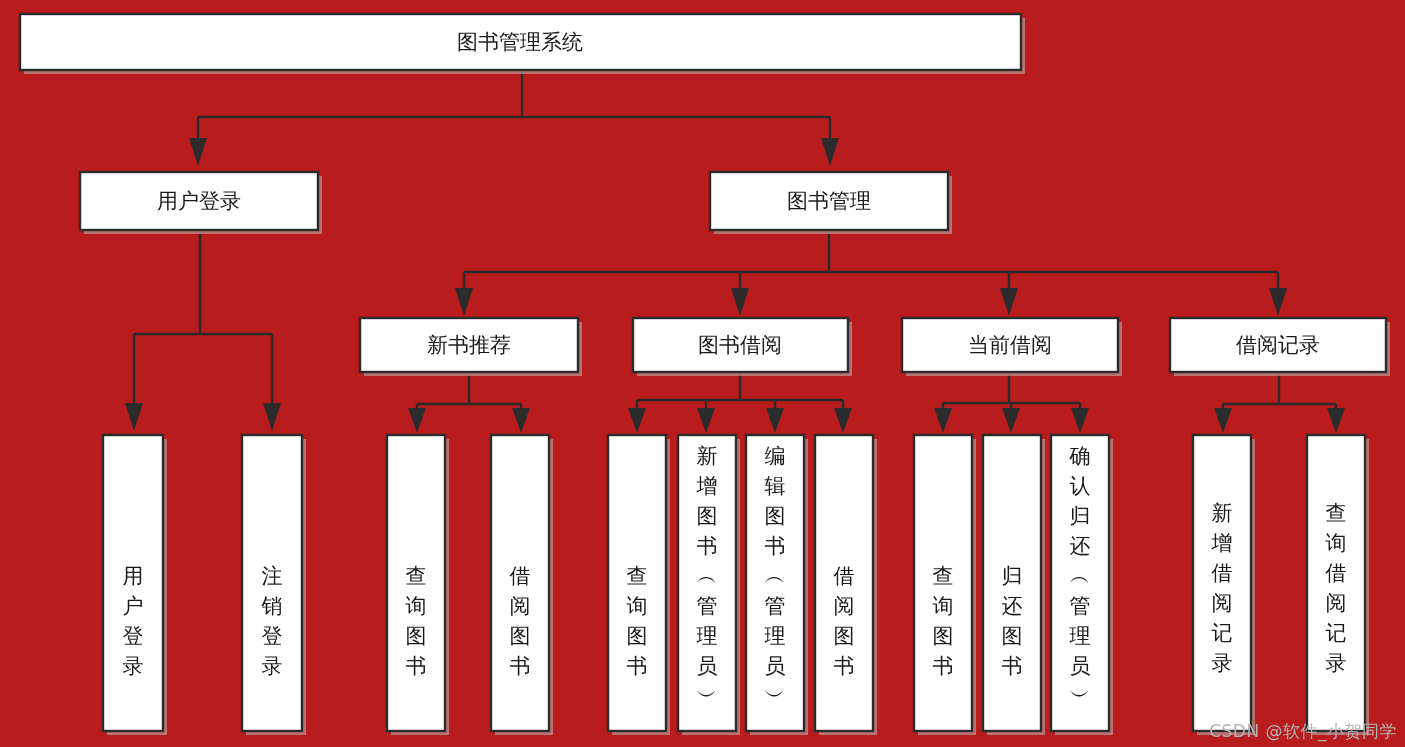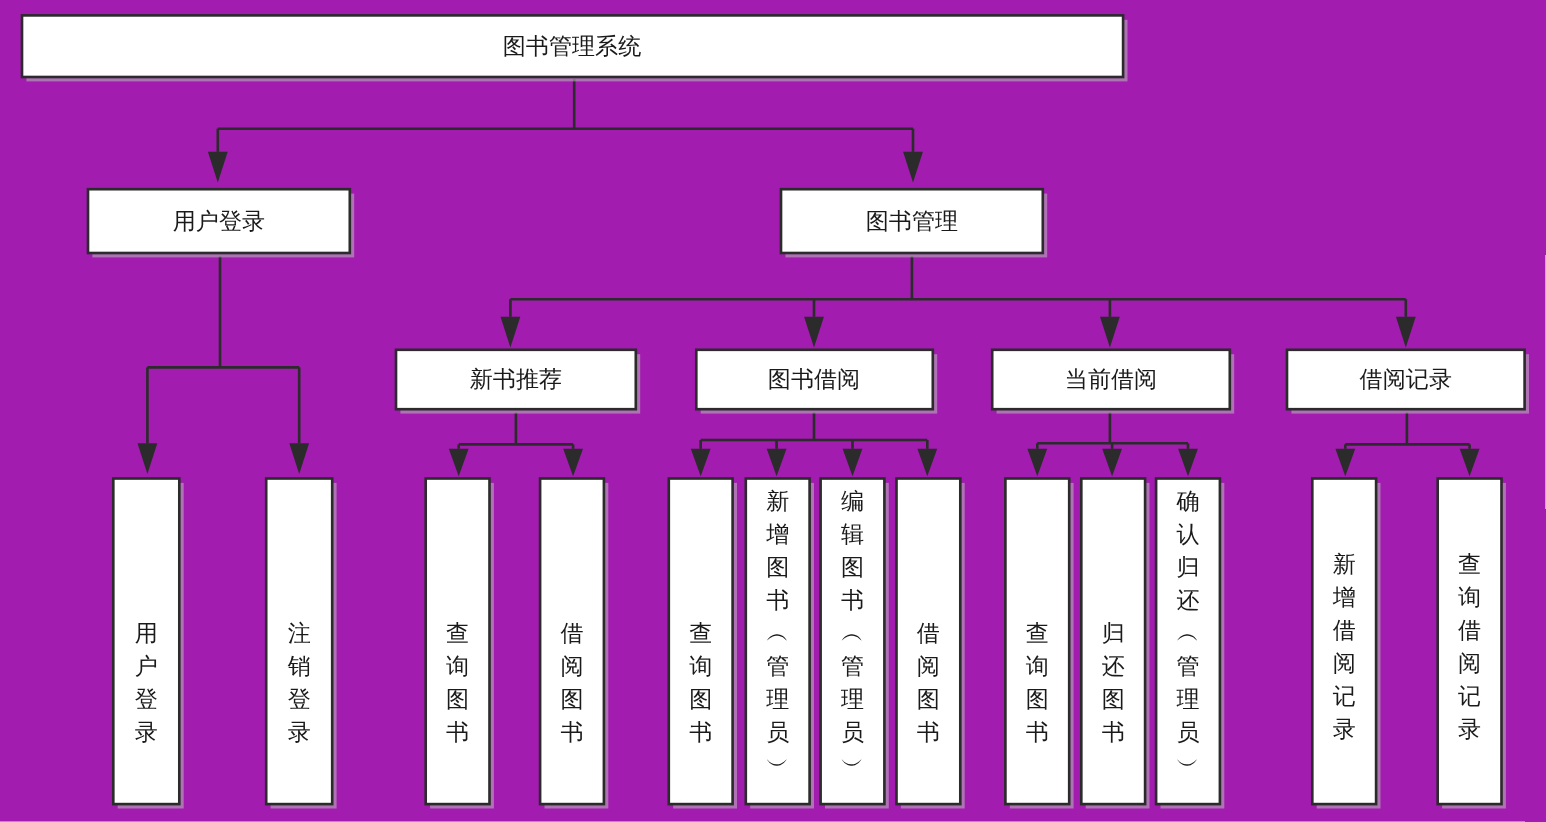--- a/index.html
+++ b/index.html
@@ -11,21 +11,21 @@
   body {
     width: 1405px;
     height: 747px;
     font-family: "DejaVu Sans", "Liberation Sans", sans-serif;
     overflow: hidden;
   }
   #diagram-root {
     position: relative;
     width: 1405px;
     height: 747px;
-    background: #a21caf;
+    background: #b91c1c;
   }
   svg#diagram-svg {
     position: absolute;
     left: 0;
     top: 0;
     width: 1405px;
     height: 747px;
   }
   .node-box {
     fill: #ffffff;
@@ -265,14 +265,15 @@
     </g>
 
     <g>
       <rect class="node-shadow" x="1311" y="439" width="58" height="296"></rect>
       <rect class="node-box" x="1307" y="435" width="58" height="296"></rect>
       <text class="node-label-v" x="1336" y="520"><tspan x="1336" dy="0">查</tspan><tspan x="1336" dy="30">询</tspan><tspan x="1336" dy="30">借</tspan><tspan x="1336" dy="30">阅</tspan><tspan x="1336" dy="30">记</tspan><tspan x="1336" dy="30">录</tspan></text>
     </g>
 
   </svg>
 
+  <div class="watermark">CSDN @软件_小贺同学</div>
 
 </div>
 
 </body></html>

